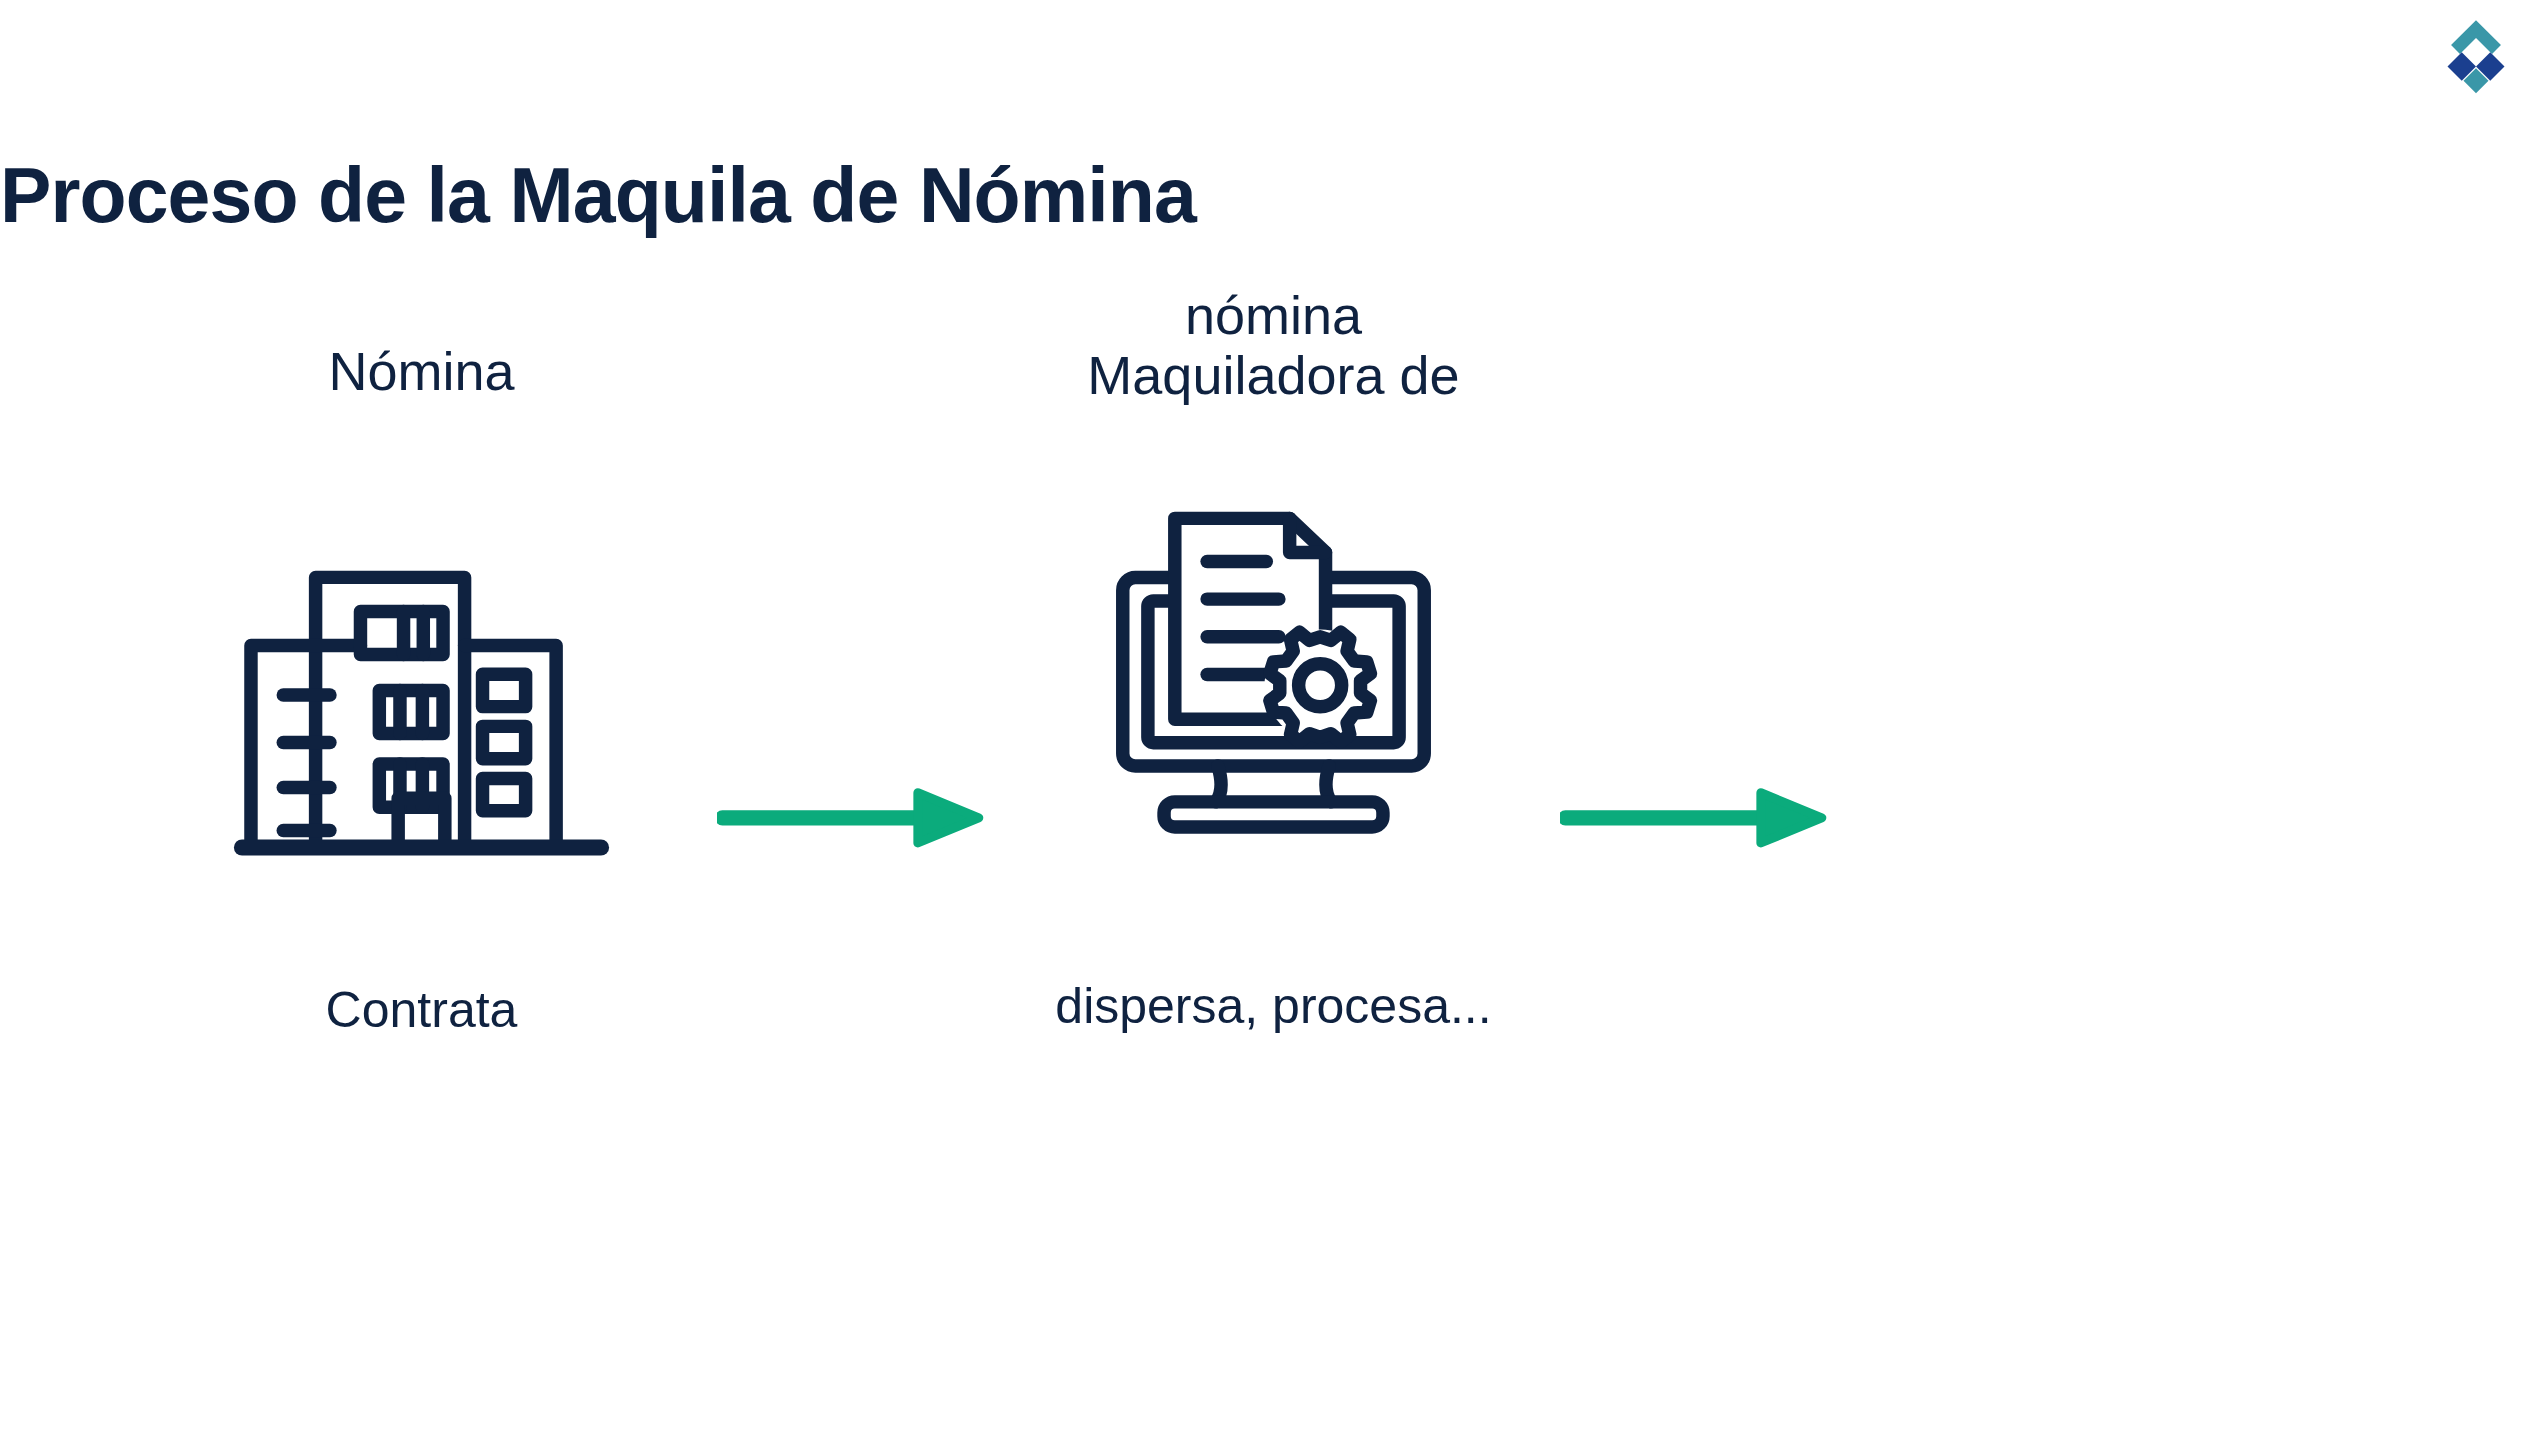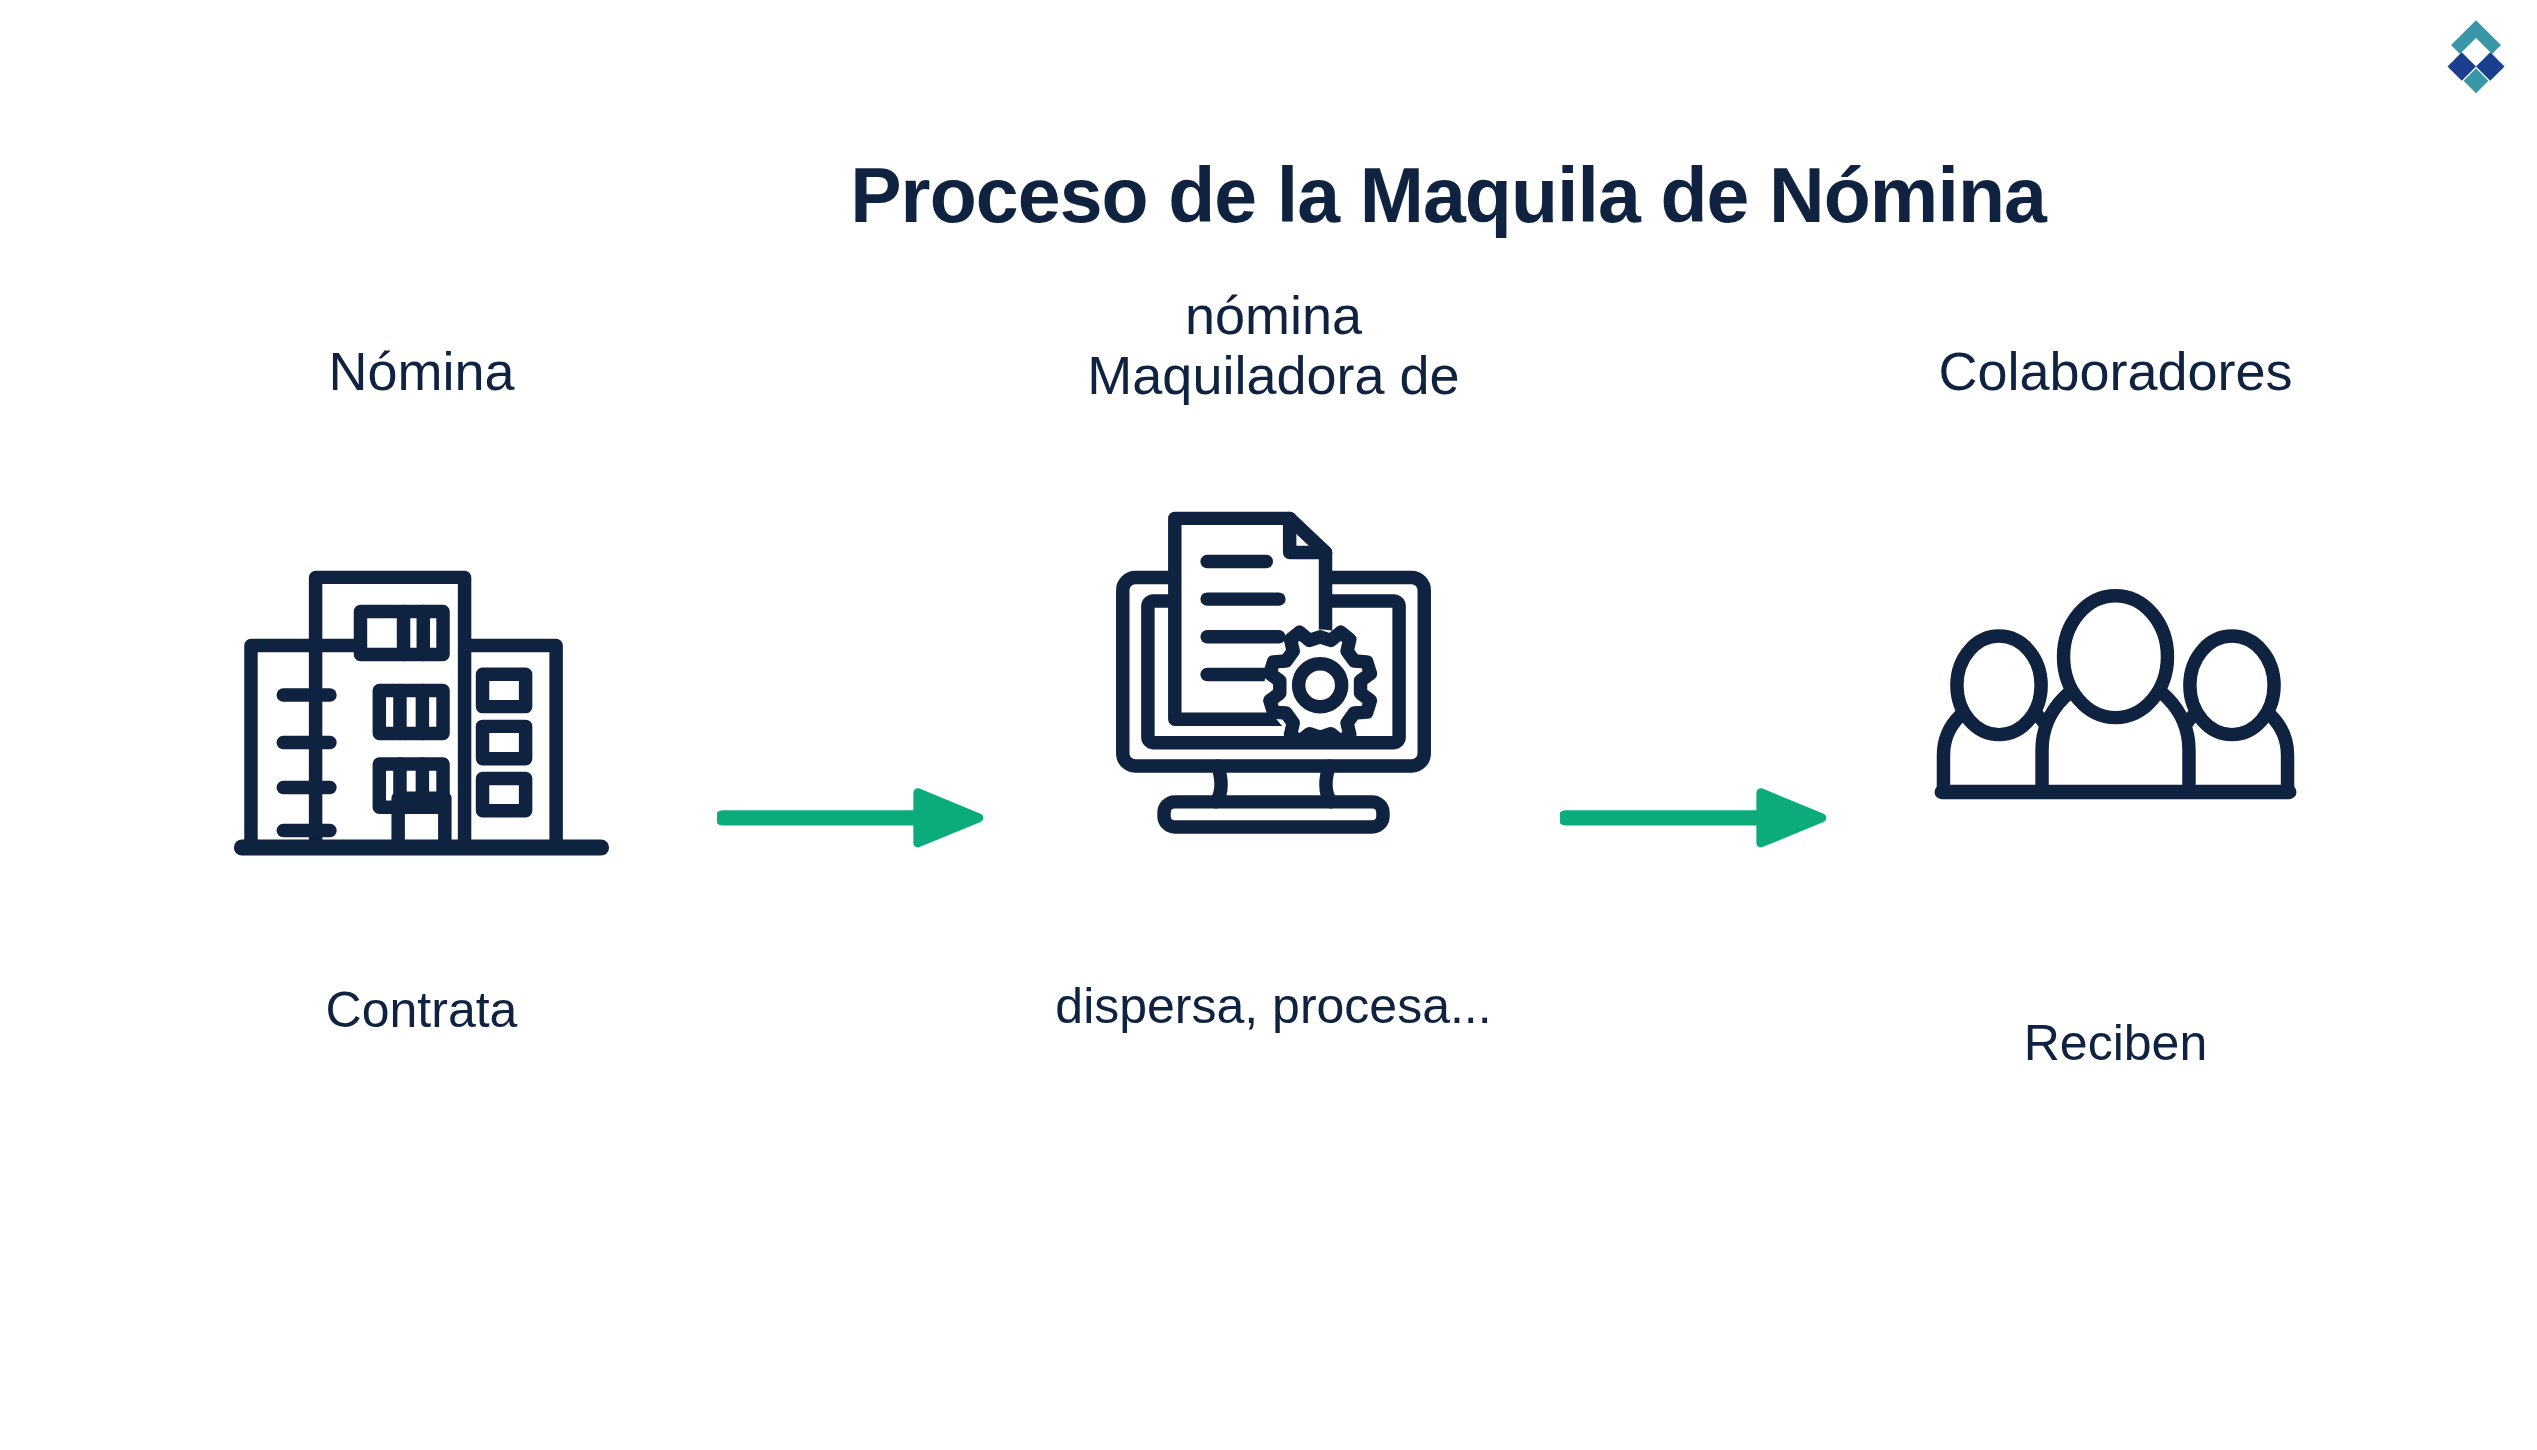--- a/index.html
+++ b/index.html
@@ -27,21 +27,21 @@
     width: 82px;
     height: 82px;
   }
 
   
   .title {
     position: absolute;
     top: 151px;
     left: 0;
     width: 2046px;
-    text-align: right;
+    text-align: left;
     font-size: 77px;
     font-weight: bold;
     color: #0f2240;
     letter-spacing: -0.9px;
     white-space: nowrap;
   }
 
   
   .col {
     position: absolute;
@@ -198,48 +198,20 @@
           <circle cx="232" cy="212" r="24" fill="#ffffff" stroke="#0f2240" stroke-width="15"></circle>
         </g>
       </svg>
     </div>
 
     <div class="col-caption cap-center">
       <div>dispersa,  procesa...</div>
     </div>
   </div>
 
-  <div class="col col-right">
-
-    <div class="col-head">
-      <div>Colaboradores</div>
-    </div>
-
-    <div class="icon-box right-icon">
-      <svg viewBox="0 0 420 250" width="377" height="224" aria-hidden="true">
-        <g fill="#ffffff" stroke="#0f2240" stroke-width="15" stroke-linecap="round" stroke-linejoin="round">
-
-          <path d="M18 228 v-38 a62 62 0 0 1 124 0 v38"></path>
-          <ellipse cx="80" cy="112" rx="47" ry="55"></ellipse>
-
-          <path d="M278 228 v-38 a62 62 0 0 1 124 0 v38"></path>
-          <ellipse cx="340" cy="112" rx="47" ry="55"></ellipse>
-
-          <path d="M128 228 v-44 a82 82 0 0 1 164 0 v44"></path>
-          <ellipse cx="210" cy="80" rx="58" ry="68"></ellipse>
-        </g>
-
-        <line x1="16" y1="231" x2="404" y2="231" stroke="#0f2240" stroke-width="16" stroke-linecap="round"></line>
-      </svg>
-    </div>
-
-    <div class="col-caption cap-right">
-      <div>Reciben</div>
-    </div>
-  </div>
 
   <div class="arrow arrow-1">
     <svg viewBox="0 0 300 110" width="269" height="99" aria-hidden="true">
       <line x1="6" y1="42" x2="228" y2="42" stroke="#0bab7c" stroke-width="17" stroke-linecap="round"></line>
       <path d="M224 14 L292 42 L224 70 Z" fill="#0bab7c" stroke="#0bab7c" stroke-width="10" stroke-linejoin="round"></path>
     </svg>
   </div>
 
   <div class="arrow arrow-2">
     <svg viewBox="0 0 300 110" width="269" height="99" aria-hidden="true">

